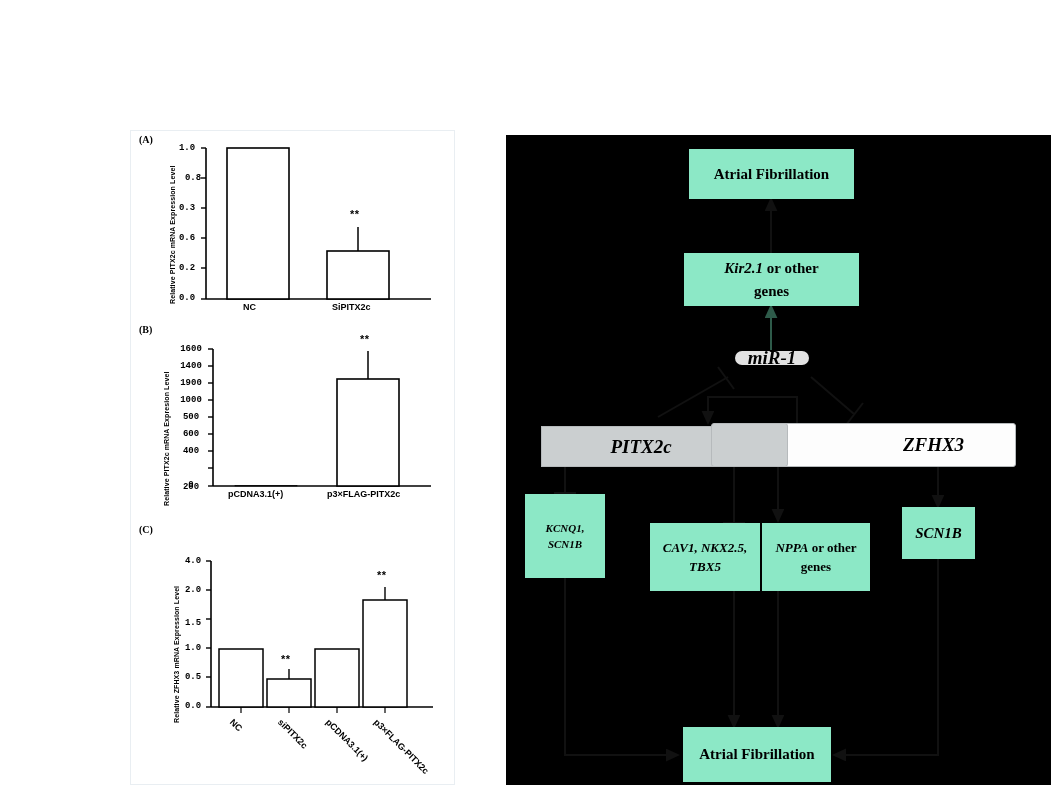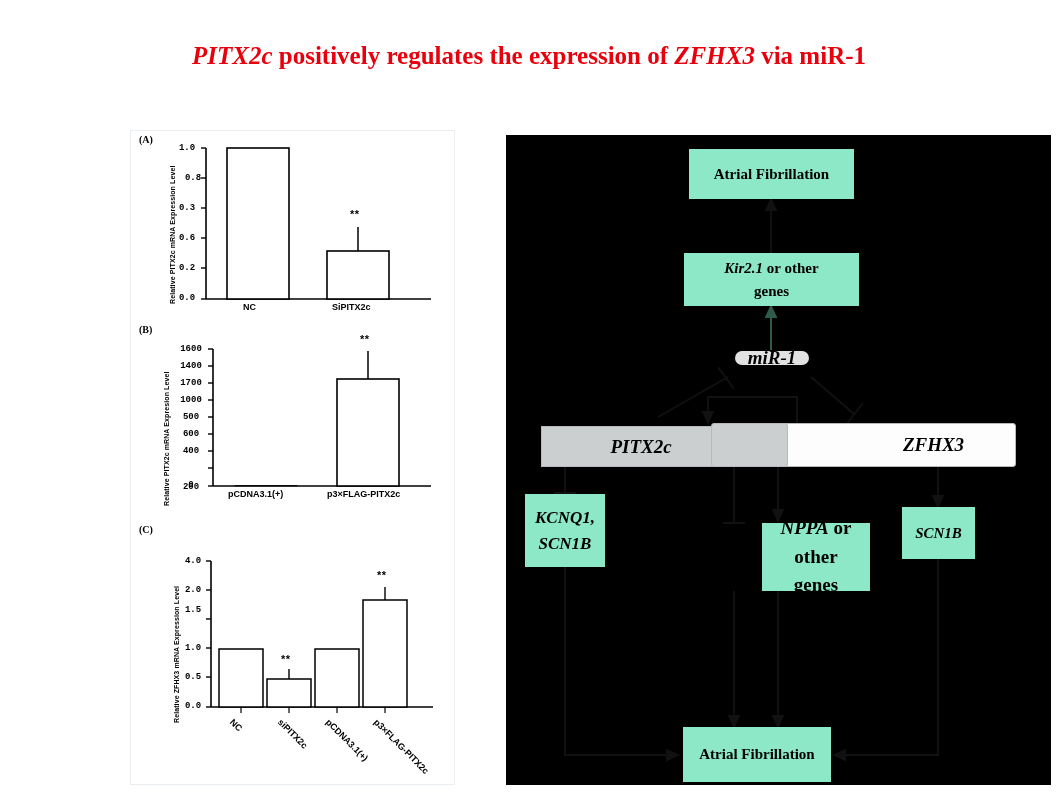--- a/index.html
+++ b/index.html
@@ -165,21 +165,20 @@
     width: 545px; height: 650px;
     pointer-events: none;
   }
 </style>
 </head>
 <body>
 
 <div id="slide">
 
   <div id="title-block">
-    <div id="title-line2"><span class="ital">PITX2c</span><span> positively regulates the expression of </span><span class="ital">ZFHX3</span><span> via miR-1</span></div>
   </div>
 
   <div id="charts-panel">
 
     <div class="panel-tag" style="left:8px; top:3px;">(A)</div>
 
     <div class="chart" style="left:0; top:0; width:325px; height:200px;">
       <div class="ylabel" style="left:38px; top:173px; width:155px;">Relative PITX2c mRNA Expression Level</div>
 
       <div class="ytick" style="left:42px; top:12px; width:28px;">1.0</div>
@@ -212,21 +211,21 @@
       <div class="xtick" style="left:201px; top:171px;">SiPITX2c</div>
     </div>
 
     <div class="panel-tag" style="left:8px; top:193px;">(B)</div>
 
     <div class="chart" style="left:0; top:195px; width:325px; height:205px;">
       <div class="ylabel" style="left:32px; top:180px; width:165px;">Relative PITX2c mRNA Expresion Level</div>
 
       <div class="ytick" style="left:42px; top:18px; width:36px;">1600</div>
       <div class="ytick" style="left:42px; top:35px; width:36px;">1400</div>
-      <div class="ytick" style="left:42px; top:52px; width:36px;">1700</div>
+      <div class="ytick" style="left:42px; top:52px; width:36px;">1900</div>
       <div class="ytick" style="left:42px; top:69px; width:36px;">1000</div>
       <div class="ytick" style="left:42px; top:86px; width:36px;">500</div>
       <div class="ytick" style="left:42px; top:103px; width:36px;">600</div>
       <div class="ytick" style="left:42px; top:120px; width:36px;">400</div>
       <div class="ytick" style="left:42px; top:137px; width:36px;margin-top:19px;">200</div>
       <div class="ytick" style="left:42px; top:154px; width:36px;">0</div>
 
       <svg width="325" height="205" style="position:absolute;left:0;top:0;">
         <line x1="82" y1="23" x2="82" y2="160" stroke="#000" stroke-width="1.6"></line>
         <line x1="82" y1="160" x2="300" y2="160" stroke="#000" stroke-width="1.6"></line>
@@ -251,21 +250,21 @@
       <div class="xtick" style="left:196px; top:163px;">p3×FLAG-PITX2c</div>
     </div>
 
     <div class="panel-tag" style="left:8px; top:393px;">(C)</div>
 
     <div class="chart" style="left:0; top:400px; width:325px; height:255px;">
       <div class="ylabel" style="left:42px; top:192px; width:165px;">Relative ZFHX3 mRNA Expression Level</div>
 
       <div class="ytick" style="left:48px; top:25px; width:28px;">4.0</div>
       <div class="ytick" style="left:48px; top:54px; width:28px;">2.0</div>
-      <div class="ytick" style="left:48px; top:74px; width:28px;">1.5</div>
+      <div class="ytick" style="left:48px; top:87px; width:28px;">1.5</div>
       <div class="ytick" style="left:48px; top:112px; width:28px;">1.0</div>
       <div class="ytick" style="left:48px; top:141px; width:28px;">0.5</div>
       <div class="ytick" style="left:48px; top:170px; width:28px;">0.0</div>
 
       <svg width="325" height="255" style="position:absolute;left:0;top:0;">
         <line x1="80" y1="30" x2="80" y2="176" stroke="#000" stroke-width="1.6"></line>
         <line x1="80" y1="176" x2="302" y2="176" stroke="#000" stroke-width="1.6"></line>
         <line x1="75" y1="30" x2="80" y2="30" stroke="#000" stroke-width="1.4"></line>
         <line x1="75" y1="59" x2="80" y2="59" stroke="#000" stroke-width="1.4"></line>
         <line x1="75" y1="88" x2="80" y2="88" stroke="#000" stroke-width="1.4"></line>
@@ -348,27 +347,31 @@
     </div>
 
     <div id="mir1" style="left:229px; top:216px; width:74px; height:14px;">miR-1</div>
 
     <div class="graybox" style="left:35px; top:291px; width:200px; height:41px; font-size:19px; z-index:1;">PITX2c</div>
     <div class="whitebox" style="left:235px; top:288px; width:275px; height:44px; font-size:19px; border-radius:3px; z-index:1;">
       <span style="margin-left:110px;">ZFHX3</span>
     </div>
     <div class="graybox" style="left:205px; top:288px; width:77px; height:44px; border-radius:3px; z-index:2;"></div>
 
-    <div class="gbox" style="left:19px; top:359px; width:80px; height:73px; font-size:17px; flex-direction:column; font-style:italic;">
+    <div class="gbox" style="left:19px; top:359px; width:80px; height:84px; font-size:11px; flex-direction:column; font-style:italic;">
       <div>KCNQ1,</div>
       <div>SCN1B</div>
     </div>
 
-
-    <div class="gbox" style="left:256px; top:388px; width:108px; height:68px; font-size:19px; flex-direction:column;">
+    <div class="gbox" style="left:144px; top:388px; width:110px; height:68px; font-size:13px; flex-direction:column; font-style:italic;">
+      <div>CAV1, NKX2.5,</div>
+      <div>TBX5</div>
+    </div>
+
+    <div class="gbox" style="left:256px; top:388px; width:108px; height:68px; font-size:13px; flex-direction:column;">
       <div><span class="ital">NPPA</span><span> or other</span></div>
       <div>genes</div>
     </div>
 
     <div class="gbox" style="left:396px; top:372px; width:73px; height:52px; font-size:15px; font-style:italic;">SCN1B</div>
 
     <div class="gbox" style="left:177px; top:592px; width:148px; height:55px; font-size:15px;">Atrial Fibrillation</div>
   </div>
 </div>
 

